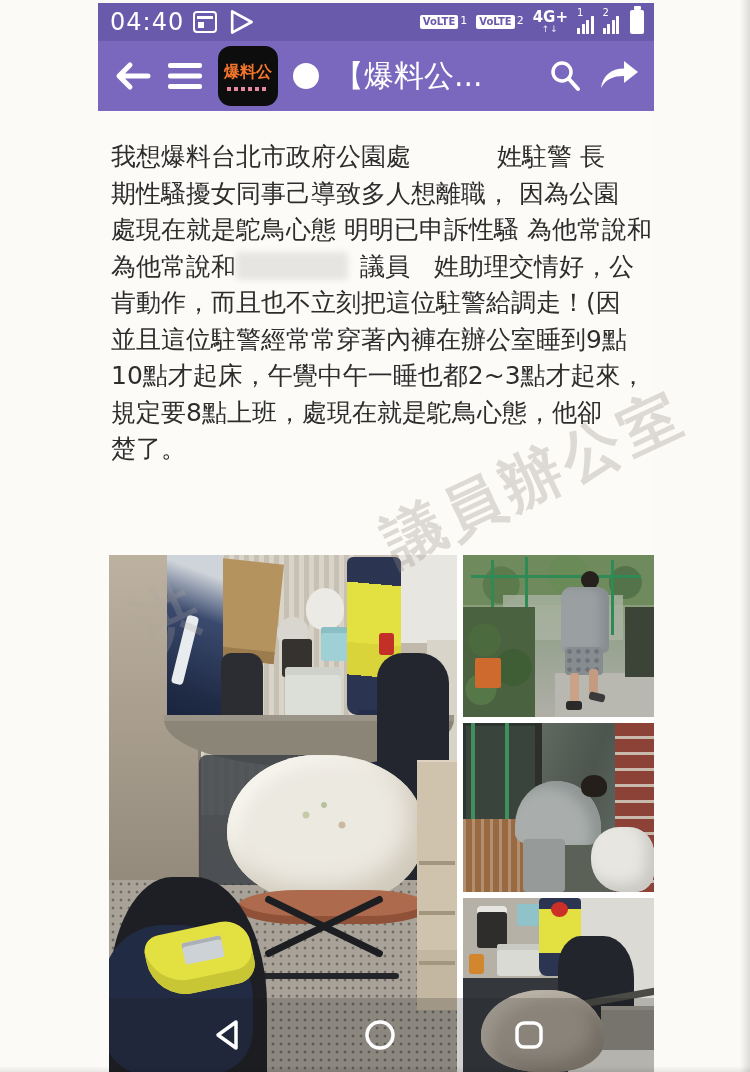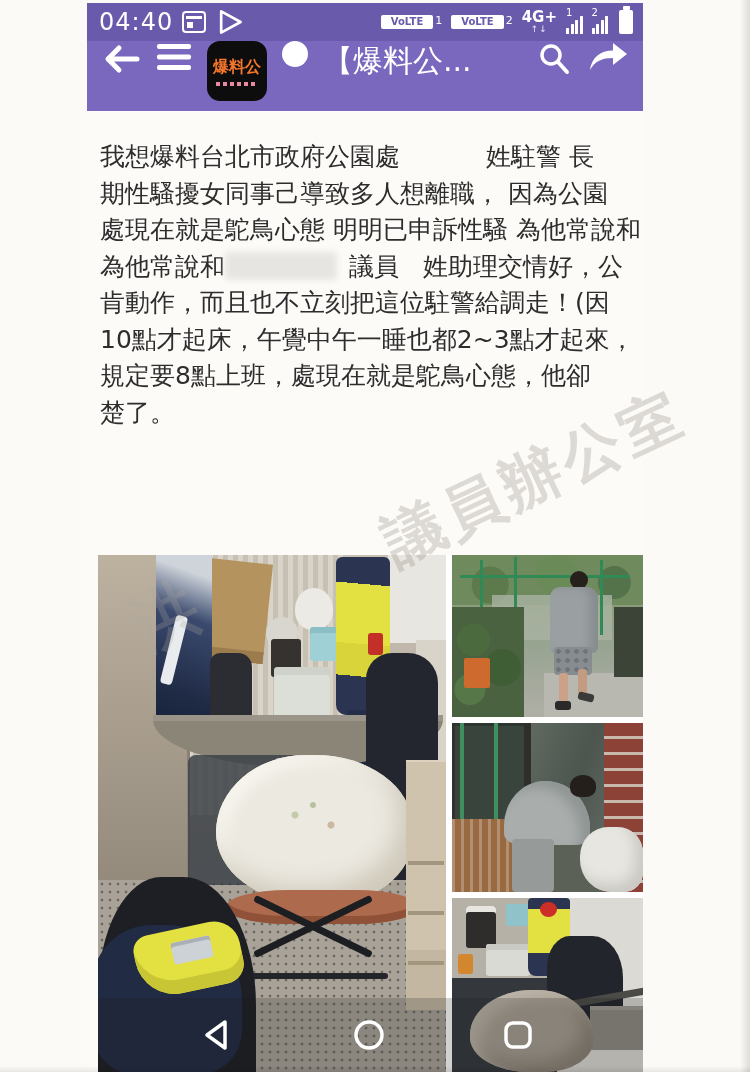--- a/index.html
+++ b/index.html
@@ -8,46 +8,46 @@
   }
   *{box-sizing:border-box;}
   html,body{margin:0;padding:0;}
   body{width:750px;height:1072px;position:relative;background:var(--paper);overflow:hidden;
        font-family:"DejaVu Sans","Liberation Sans",sans-serif;}
   .scan-edge-r{position:absolute;right:0;top:0;bottom:0;width:10px;
        background:linear-gradient(90deg,transparent,rgba(0,0,0,0.12));z-index:9;}
   .scan-edge-b{position:absolute;left:0;right:0;bottom:0;height:6px;
        background:linear-gradient(180deg,transparent,rgba(0,0,0,0.08));z-index:9;}
 
-  .phone{position:absolute;left:87px;top:3px;width:556px;height:1069px;background:#fcfbf8;}
+  .phone{position:absolute;left:98px;top:3px;width:556px;height:1069px;background:#fcfbf8;}
 
   
   .statusbar{height:38px;background:var(--purpleDark);display:flex;align-items:center;
              padding:0 10px 0 12px;gap:9px;color:#fff;}
   .sb-time{font-size:24px;letter-spacing:1px;font-weight:500;}
   .sb-spacer{flex:1;}
   .ic-cal{width:24px;height:22px;border:2.5px solid #fff;border-radius:4px;position:relative;}
   .ic-cal::before{content:"";position:absolute;left:2px;right:2px;top:3px;height:3px;background:#fff;}
   .ic-cal::after{content:"";position:absolute;left:3px;bottom:3px;width:6px;height:6px;background:#fff;}
   .volte{display:flex;align-items:flex-start;gap:2px;}
   .volte .badge{background:#fff;color:var(--purpleDark);font-size:10px;font-weight:bold;
-                padding:1px 10px;border-radius:2px;line-height:12px;}
+                padding:1px 3px;border-radius:2px;line-height:12px;}
   .volte .num{font-size:11px;line-height:11px;}
   .net4g{display:flex;flex-direction:column;align-items:center;line-height:1;}
   .net4g .t{font-size:15px;font-weight:bold;}
   .net4g .arrows{font-size:9px;letter-spacing:1px;opacity:.85;}
   .sig{position:relative;display:flex;align-items:flex-end;gap:1.5px;height:24px;padding-top:6px;}
   .sig i{display:block;width:3px;background:#fff;border-radius:.5px;}
   .sig .b1{height:6px}.sig .b2{height:10px}.sig .b3{height:14px}.sig .b4{height:18px}
   .sig .simnum{position:absolute;top:-2px;left:0;font-size:10px;line-height:10px;}
   .battery{position:relative;width:14px;height:24px;background:#fff;border-radius:2px;margin-left:2px;}
   .battery::before{content:"";position:absolute;top:-4px;left:3.5px;width:7px;height:4px;background:#fff;border-radius:1px;}
 
   
-  .appbar{height:70px;background:var(--purple);display:flex;padding:0 14px;gap:15px;}
+  .appbar{height:70px;background:var(--purple);display:flex;align-items:center;padding:0 14px;gap:15px;}
   .appbar svg{display:block;}
   .app-icon{width:60px;height:60px;background:#0e0d0e;border-radius:13px;display:flex;flex-direction:column;
             align-items:center;justify-content:center;flex-shrink:0;}
   .app-icon .txt{color:#f4762c;font-weight:bold;font-size:16px;letter-spacing:0px;white-space:nowrap;}
   .app-icon .sub{width:42px;height:4px;margin-top:4px;
       background:repeating-linear-gradient(90deg,#e789a0 0 4px,transparent 4px 7px);}
   .white-dot{width:26px;height:26px;background:#fff;border-radius:50%;flex-shrink:0;}
   .bar-title{color:#fff;font-size:30px;flex:1;white-space:nowrap;overflow:hidden;}
 
   
@@ -270,20 +270,21 @@
     </svg>
   </div>
 
   <div class="content" style="position:relative;height:766px;">
     <div class="post-text">
         <div class="tline"><span>我想爆料台北市政府公園處</span><span class="gap" style="width: 86px;"></span><span>姓駐警 長</span></div>
         <div class="tline"><span>期性騷擾女同事己導致多人想離職， 因為公園</span></div>
         <div class="tline"><span>處現在就是鴕鳥心態 明明已申訴性騷 為他常說和</span></div>
         <div class="tline"><span>為他常說和</span><span class="blurbox" style="width: 112px;"></span><span class="gap" style="width: 12px;"></span><span>議員</span><span class="gap" style="width: 24px;"></span><span>姓助理交情好，公</span></div>
         <div class="tline"><span>肯動作，而且也不立刻把這位駐警給調走！(因</span></div>
+        <div class="tline"><span>並且這位駐警經常常穿著內褲在辦公室睡到9點</span></div>
         <div class="tline"><span>10點才起床，午覺中午一睡也都2~3點才起來，</span></div>
         <div class="tline"><span>規定要8點上班，處現在就是鴕鳥心態，他卻</span></div>
         <div class="tline"><span>楚了。</span></div>
       </div>
 
     <div class="collage">
 
       <div class="ph photo-left">
         <div class="lp-base"></div>
         <div class="lp-corrugated"></div>

